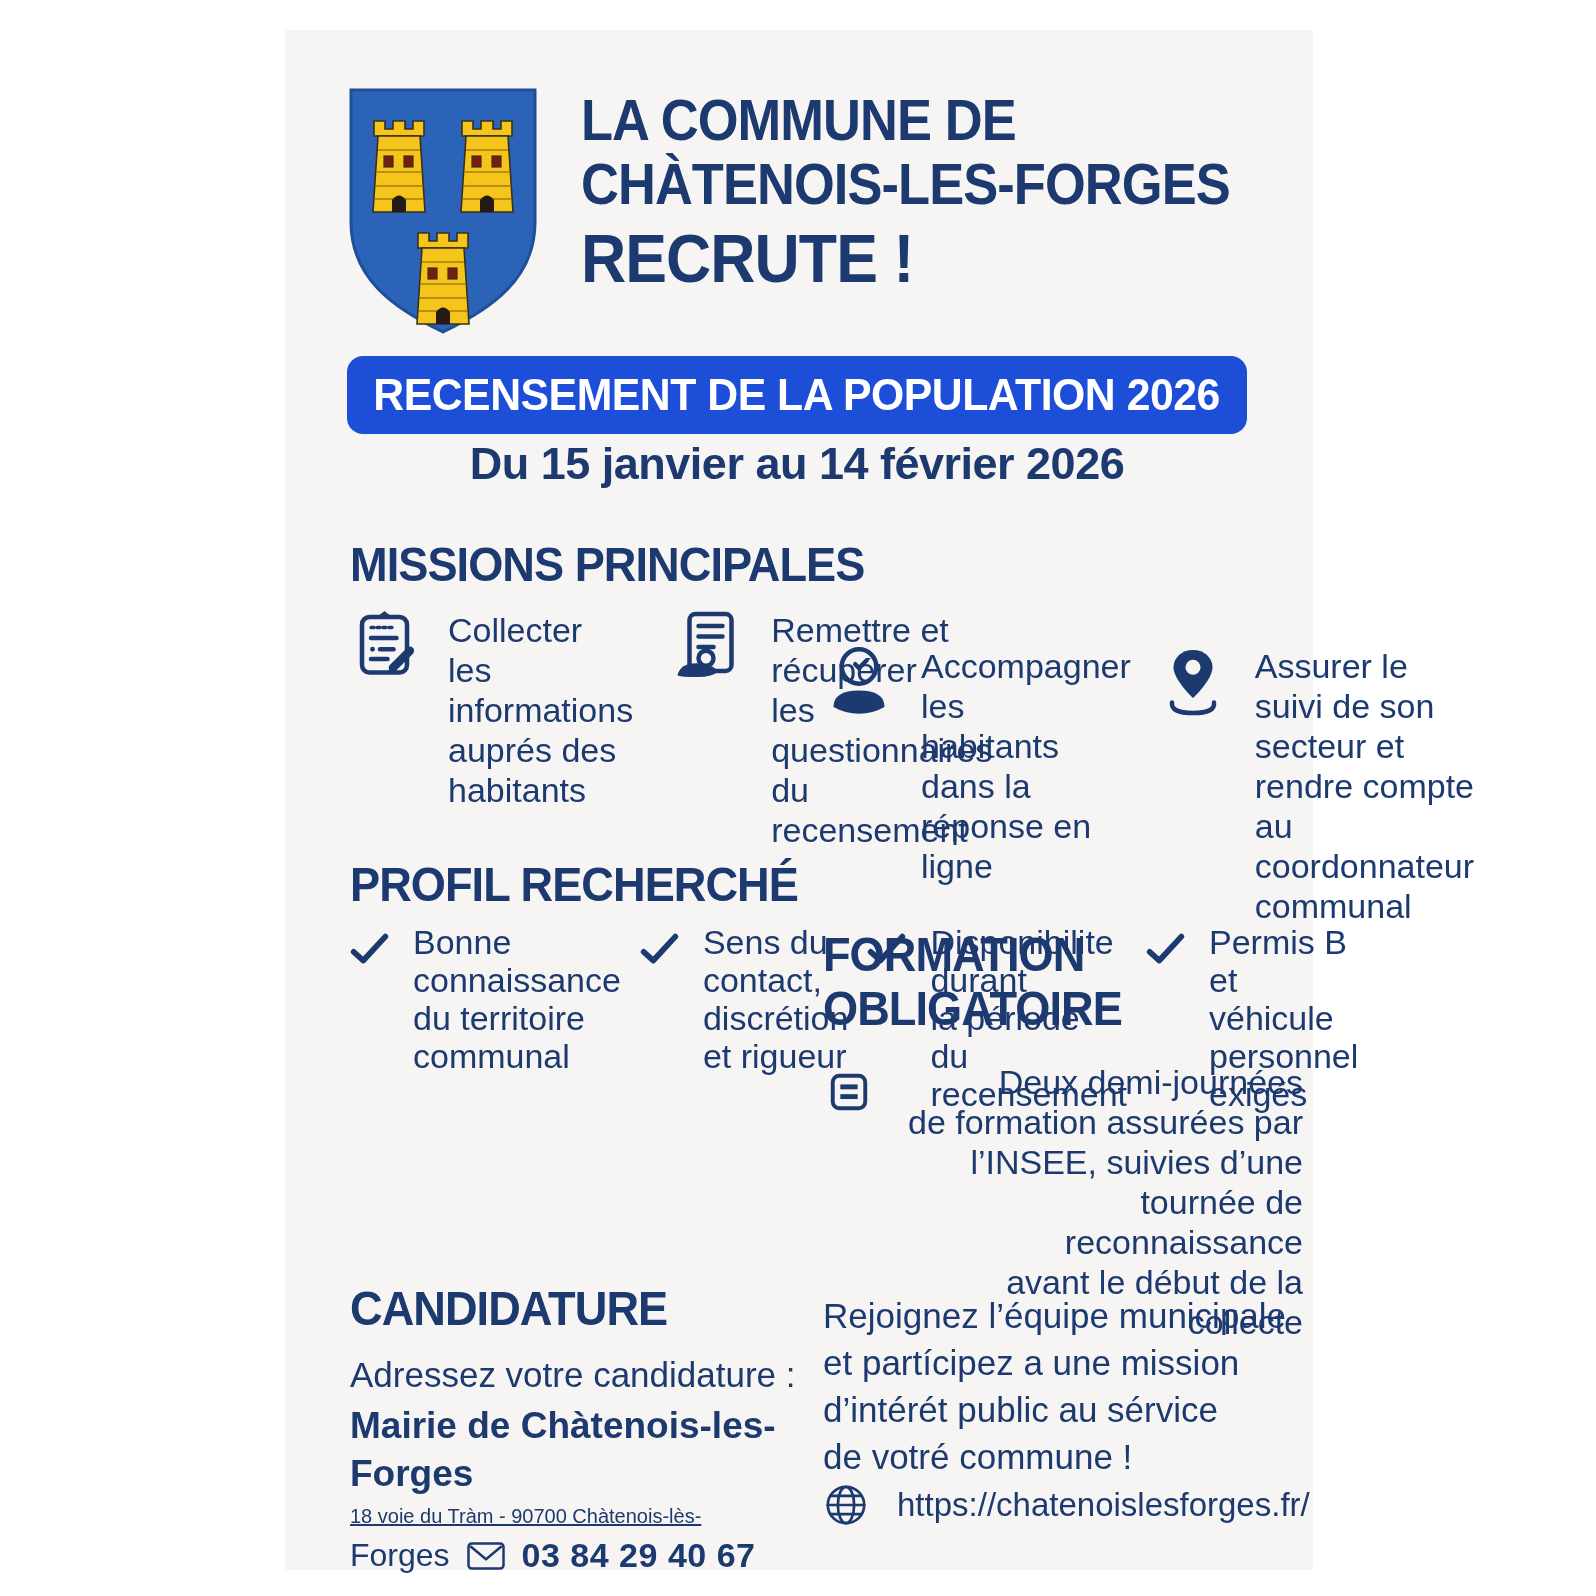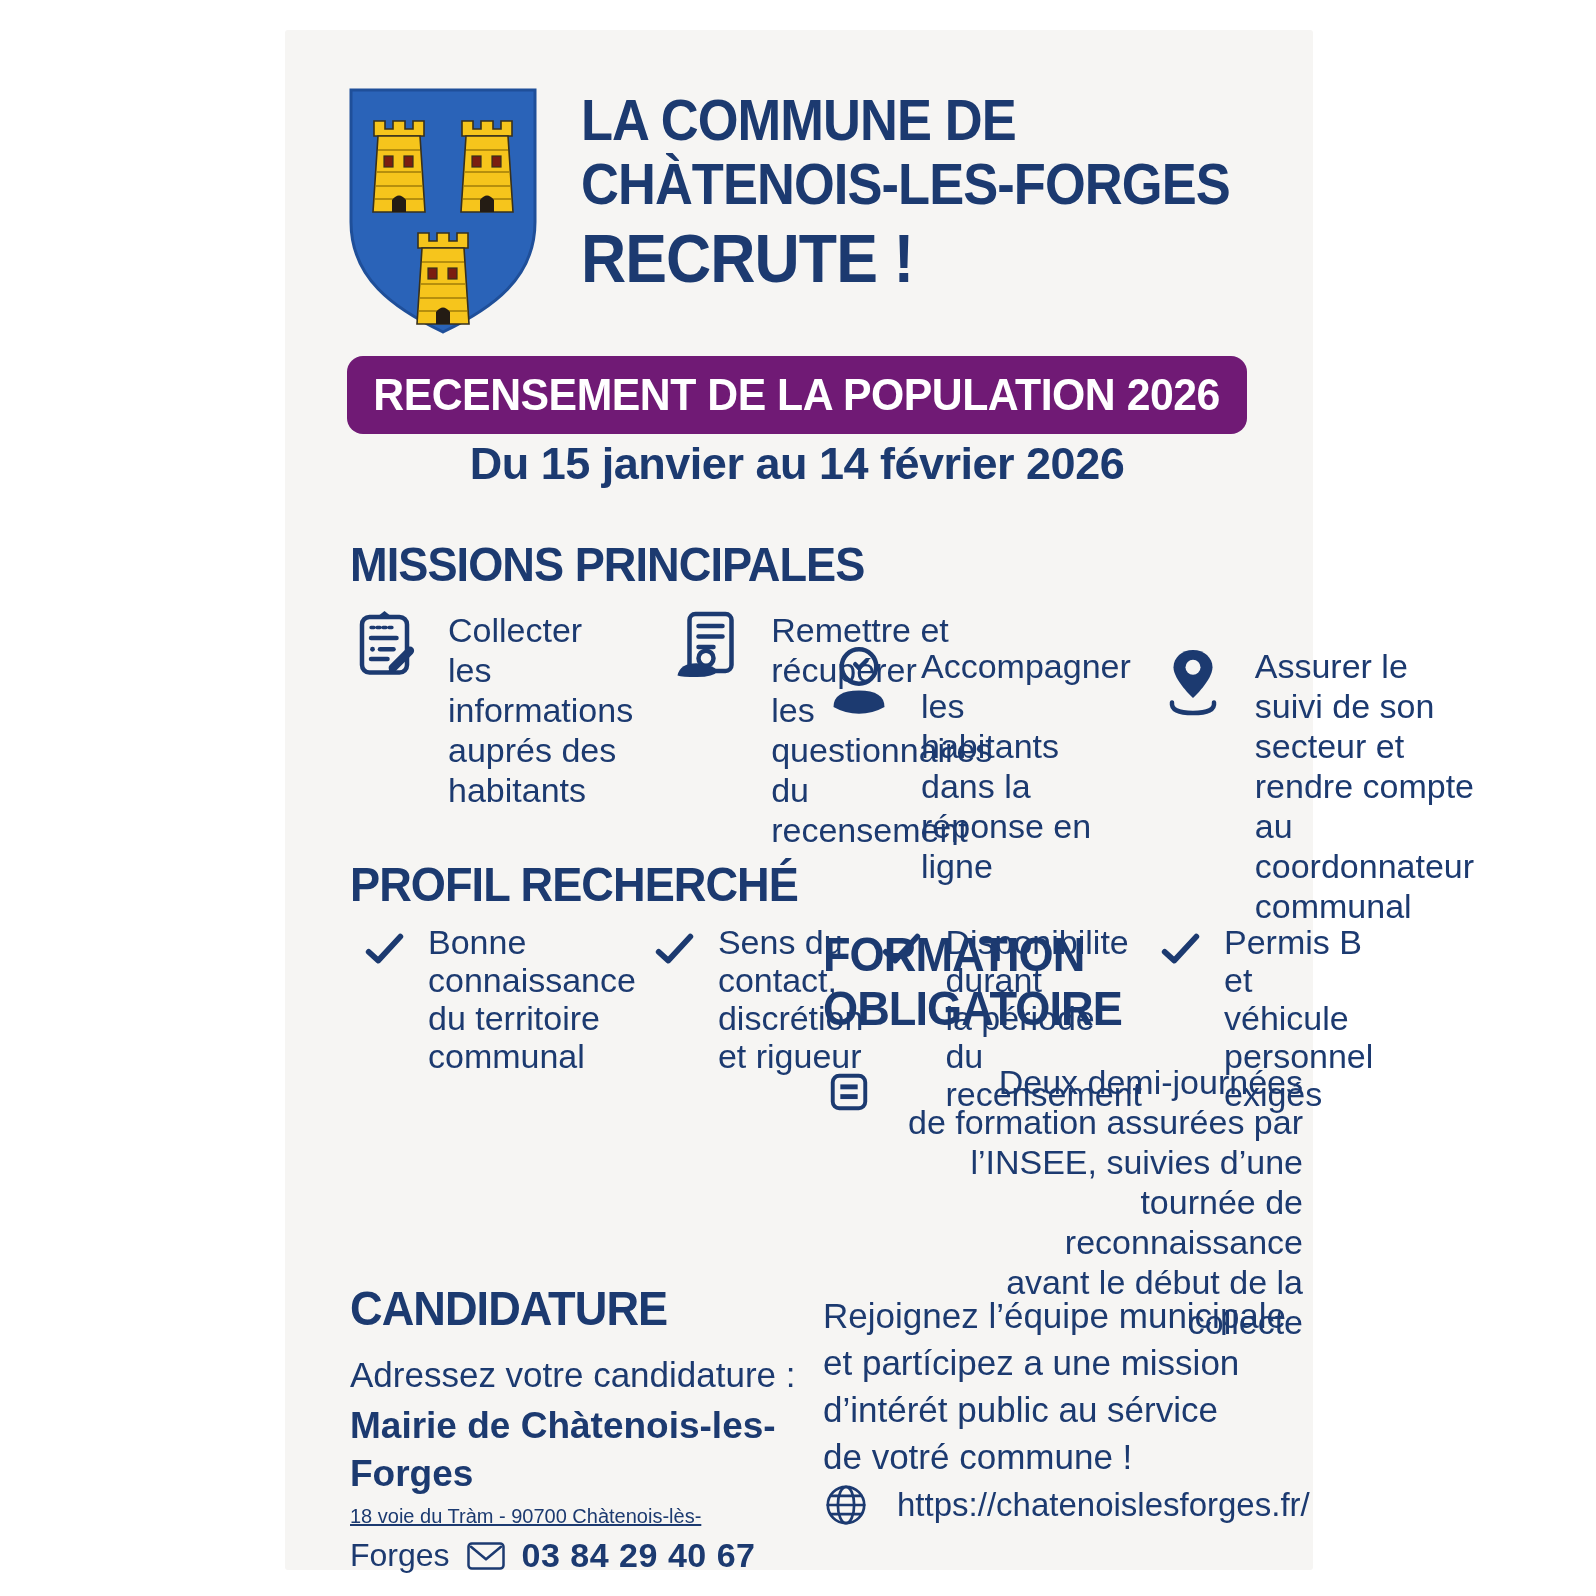--- a/index.html
+++ b/index.html
@@ -12,21 +12,21 @@
     background:#f6f5f3;border-radius:3px;
   }
   .ml{white-space:pre-line;}
   
   .crest{position:absolute;left:58px;top:52px;width:200px;height:258px;}
   .titles{position:absolute;left:296px;top:58px;transform:scaleX(0.92);transform-origin:left top;}
   .title-l1,.title-l2{font-size:57px;line-height:64px;font-weight:700;letter-spacing:-1px;}
   .title-l3{font-size:68px;line-height:76px;font-weight:700;letter-spacing:-1px;margin-top:4px;}
   
   .banner{
-    position:absolute;left:62px;top:326px;width:900px;height:78px;background:#701a75;
+    position:absolute;left:62px;top:326px;width:900px;height:78px;background:#1d4ed8;
     border-radius:16px;display:flex;align-items:center;justify-content:center;
   }
   .banner span{
     color:#ffffff;font-weight:700;font-size:45px;letter-spacing:-0.5px;
     transform:scaleX(0.95);white-space:nowrap;
   }
   .date-line{
     position:absolute;left:62px;top:408px;width:900px;text-align:center;
     font-size:45px;font-weight:700;letter-spacing:-0.5px;
   }
@@ -36,21 +36,21 @@
     transform:scaleX(0.94);transform-origin:left top;white-space:pre-line;
   }
   
   .col{position:absolute;display:flex;flex-direction:row;}
   .m-left{left:65px;top:578px;width:455px;gap:40px;}
   .m-right{left:538px;top:578px;width:460px;gap:26px;margin-top:36px;}
   .m-item{display:flex;gap:26px;align-items:flex-start;}
   .m-item .ic{flex:0 0 72px;}
   .m-item .txt{font-size:34px;line-height:40px;padding-top:2px;}
   
-  .p-list{left:77px;top:893px;width:470px;gap:16px;}
+  .p-list{left:62px;top:893px;width:470px;gap:16px;}
   .p-item{display:flex;gap:20px;align-items:flex-start;}
   .p-item .ic{flex:0 0 46px;padding-top:4px;}
   .p-item .txt{font-size:34px;line-height:38px;}
   
   .f-item{position:absolute;left:538px;top:1032px;width:480px;display:flex;gap:24px;align-items:flex-start;text-align:right;}
   .f-item .ic{flex:0 0 52px;padding-top:4px;}
   .f-item .txt{font-size:34px;line-height:40px;}
   
   .cand{position:absolute;left:65px;top:1322px;width:480px;}
   .cand-intro{font-size:35px;line-height:46px;}

